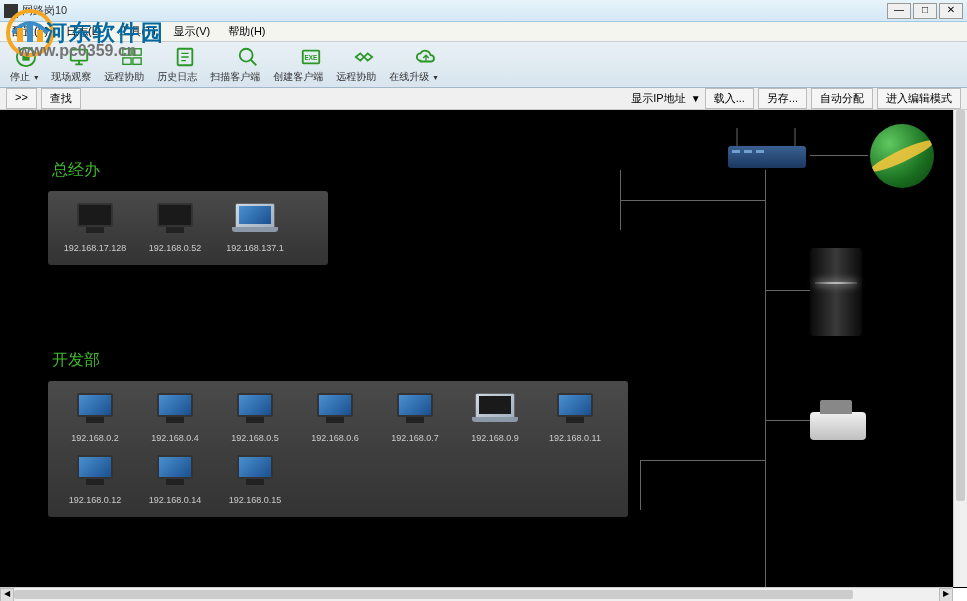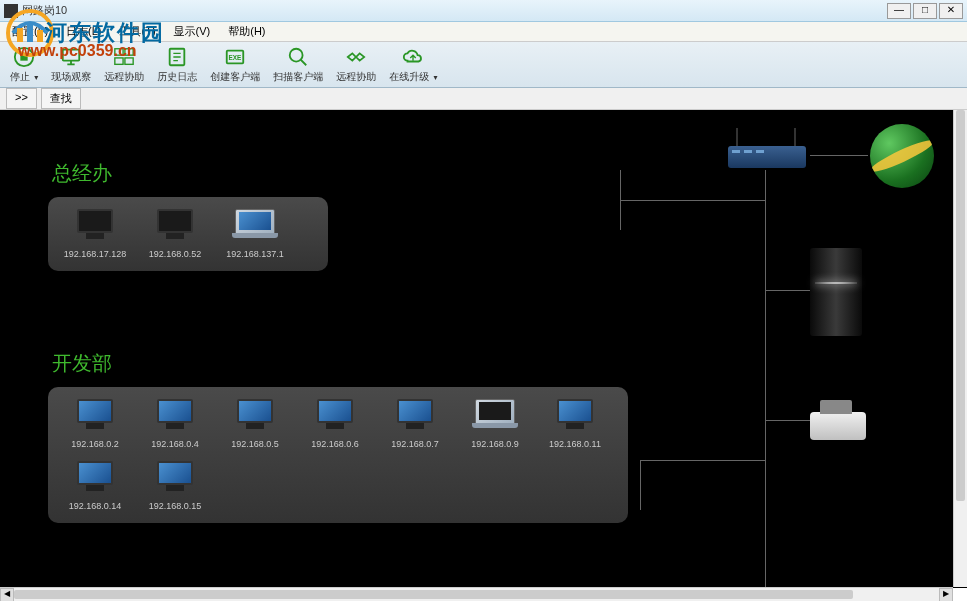--- a/index.html
+++ b/index.html
@@ -1,50 +1,50 @@
 <!DOCTYPE html>
 <html><head>
   <meta charset="utf-8">
   <style>
     * { margin: 0; padding: 0; box-sizing: border-box; }
     body { font-family: "Microsoft YaHei", Arial, sans-serif; font-size: 11px; background: #fff; width: 967px; height: 601px; overflow: hidden; position: relative; }
     
     .watermark { position: absolute; top: 0; left: 0; z-index: 100; pointer-events: none; }
     .watermark-logo { position: absolute; top: 8px; left: 5px; width: 50px; height: 50px; }
     .watermark-text { position: absolute; top: 18px; left: 45px; font-size: 22px; font-weight: bold; color: #0369a1; letter-spacing: 2px; white-space: nowrap; }
-    .watermark-url { position: absolute; top: 42px; left: 18px; font-size: 16px; color: #c2410c; font-weight: bold; }
+    .watermark-url { position: absolute; top: 42px; left: 18px; font-size: 16px; color: #737373; font-weight: bold; }
     
     .titlebar { height: 22px; background: linear-gradient(#e8f4fb, #d4e8f5); border-bottom: 1px solid #a0c8e0; display: flex; align-items: center; padding: 0 4px; }
     .titlebar-icon { width: 14px; height: 14px; background: #333; margin-right: 4px; }
     .titlebar-text { flex: 1; font-size: 11px; color: #333; }
     .titlebar-btns { display: flex; gap: 2px; }
     .win-btn { width: 24px; height: 16px; border: 1px solid #999; background: #f0f0f0; font-size: 10px; text-align: center; cursor: pointer; }
     
     .menubar { height: 20px; background: #f5f5f0; border-bottom: 1px solid #ccc; display: flex; align-items: center; padding: 0 4px; gap: 2px; }
     .menu-item { padding: 2px 8px; font-size: 11px; cursor: pointer; }
     
     .toolbar { height: 46px; background: linear-gradient(#e8f0f5, #d8e5ee); border-bottom: 1px solid #a0b8c8; display: flex; align-items: center; padding: 2px 4px; position: relative; }
-    .tool-btn { display: flex; flex-direction: column; align-items: center; padding: 2px 6px; cursor: pointer; border-right: 1px solid transparent; }
+    .tool-btn { display: flex; flex-direction: column; align-items: flex-end; padding: 2px 6px; cursor: pointer; border-right: 1px solid transparent; }
     .tool-icon { width: 24px; height: 24px; display: flex; align-items: center; justify-content: center; }
     .tool-label { font-size: 10px; color: #333; margin-top: 1px; white-space: nowrap; }
     .tool-dropdown { font-size: 8px; margin-left: 2px; }
     
     .secondbar { height: 22px; background: #f0f0f0; border-bottom: 1px solid #ccc; display: flex; align-items: center; padding: 0 6px; gap: 4px; }
     .secondbar-left { display: flex; gap: 4px; }
     .secondbar-right { margin-left: auto; display: flex; gap: 4px; align-items: center; }
     .sb-btn { padding: 2px 8px; font-size: 11px; background: #f5f5f5; border: 1px solid #bbb; cursor: pointer; }
     .sb-label { font-size: 11px; }
     .sb-dropdown { font-size: 10px; margin-left: 2px; }
     
     .canvas { background: #000; height: 478px; overflow: auto; position: relative; }
     .canvas-inner { width: 960px; height: 570px; position: relative; }
     
     .group-box { position: absolute; }
-    .group-title { font-size: 20px; color: #3fb92e; font-weight: normal; margin-bottom: 10px; padding-left: 4px; }
-    .group-panel { background: linear-gradient(180deg, #4a4a4a, #333); border-radius: 10px; padding: 12px 16px; display: flex; flex-wrap: wrap; gap: 12px 18px; }
+    .group-title { font-size: 16px; color: #3fb92e; font-weight: normal; margin-bottom: 10px; padding-left: 4px; }
+    .group-panel { background: linear-gradient(180deg, #4a4a4a, #333); border-radius: 3px; padding: 12px 16px; display: flex; flex-wrap: wrap; gap: 12px 18px; }
     
     .computer-item { display: flex; flex-direction: column; align-items: center; width: 62px; cursor: pointer; }
     .computer-icon { width: 44px; height: 36px; margin-bottom: 4px; position: relative; }
     .computer-ip { font-size: 9px; color: #ccc; white-space: nowrap; }
     
     .monitor-shape { width: 36px; height: 24px; background: linear-gradient(135deg, #4a90d0, #1a5090); border: 2px solid #333; border-radius: 2px; position: relative; margin: 0 auto; }
     .monitor-shape::after { content: ''; position: absolute; bottom: -8px; left: 50%; transform: translateX(-50%); width: 18px; height: 6px; background: #222; }
     .monitor-shape.off { background: #1a1a1a; }
     .laptop-shape { width: 40px; height: 26px; background: linear-gradient(135deg, #d0d8e0, #a0b0c0); border-radius: 2px 2px 0 0; border: 1px solid #666; position: relative; margin: 0 auto; }
     .laptop-shape::before { content: ''; position: absolute; top: 2px; left: 3px; right: 3px; height: 18px; background: linear-gradient(135deg, #4a90d0, #1a5090); }
@@ -143,34 +143,34 @@
         <svg width="22" height="22" viewBox="0 0 24 24">
           <rect x="4" y="3" width="16" height="18" rx="1" fill="none" stroke="#2a9625" stroke-width="2"></rect>
           <path d="M8 8h8M8 12h8M8 16h5" stroke="#2a9625" stroke-width="1.5"></path>
         </svg>
       </div>
     <div class="tool-label">历史日志</div>
     </div>
     <div class="tool-btn">
       <div class="tool-icon">
         <svg width="22" height="22" viewBox="0 0 24 24">
+          <circle cx="10" cy="10" r="7" fill="none" stroke="#2a9625" stroke-width="2"></circle>
+          <path d="M15 15l6 6" stroke="#2a9625" stroke-width="2"></path>
+        </svg>
+      </div>
+    <div class="tool-label">扫描客户端</div>
+    </div>
+    <div class="tool-btn">
+      <div class="tool-icon">
+        <svg width="22" height="22" viewBox="0 0 24 24">
           <rect x="3" y="5" width="18" height="14" rx="1" fill="none" stroke="#2a9625" stroke-width="2"></rect>
           <text x="12" y="15" text-anchor="middle" font-size="7" fill="#2a9625" font-weight="bold">EXE</text>
         </svg>
       </div>
     <div class="tool-label">创建客户端</div>
-    </div>
-    <div class="tool-btn">
-      <div class="tool-icon">
-        <svg width="22" height="22" viewBox="0 0 24 24">
-          <circle cx="10" cy="10" r="7" fill="none" stroke="#2a9625" stroke-width="2"></circle>
-          <path d="M15 15l6 6" stroke="#2a9625" stroke-width="2"></path>
-        </svg>
-      </div>
-    <div class="tool-label">扫描客户端</div>
     </div>
     <div class="tool-btn">
       <div class="tool-icon">
         <svg width="22" height="22" viewBox="0 0 24 24">
           <path d="M3 12 L8 8 L12 12 L16 8 L21 12 L16 16 L12 12 L8 16 Z" fill="none" stroke="#2a9625" stroke-width="1.8"></path>
         </svg>
       </div>
     <div class="tool-label">远程协助</div>
     </div>
     <div class="tool-btn">
@@ -181,20 +181,30 @@
         </svg>
       </div>
     <div class="tool-label">在线升级<span class="tool-dropdown"> ▾</span></div>
     </div>
   </div>
 
 <div class="secondbar">
   <div class="secondbar-left">
     <div class="sb-btn">&gt;&gt;</div>
     <div class="sb-btn">查找</div>
+  </div>
+  <div class="secondbar-right">
+    <span class="sb-label">
+      <span>显示IP地址</span>
+      <span class="sb-dropdown">▼</span>
+    </span>
+    <div class="sb-btn">载入...</div>
+    <div class="sb-btn">另存...</div>
+    <div class="sb-btn">自动分配</div>
+    <div class="sb-btn">进入编辑模式</div>
   </div>
 </div>
 
 <div class="canvas">
   <div class="canvas-inner">
 
     <div class="net-line" style="left:765px; top:60px; width:1px; height:480px;"></div>
     <div class="net-line" style="left:620px; top:90px; width:145px; height:1px;"></div>
     <div class="net-line" style="left:620px; top:60px; width:1px; height:60px;"></div>
     <div class="net-line" style="left:765px; top:180px; width:45px; height:1px;"></div>
@@ -288,20 +298,26 @@
             <div class="computer-item">
               <div class="computer-icon">
                 <div class="monitor-shape"></div>
               </div>
       <div class="computer-ip">192.168.0.11</div>
             </div>
             <div class="computer-item">
               <div class="computer-icon">
                 <div class="monitor-shape"></div>
               </div>
+      <div class="computer-ip">192.168.0.12</div>
+            </div>
+            <div class="computer-item">
+              <div class="computer-icon">
+                <div class="monitor-shape"></div>
+              </div>
       <div class="computer-ip">192.168.0.14</div>
             </div>
             <div class="computer-item">
               <div class="computer-icon">
                 <div class="monitor-shape"></div>
               </div>
       <div class="computer-ip">192.168.0.15</div>
             </div>
           </div>
         </div>

